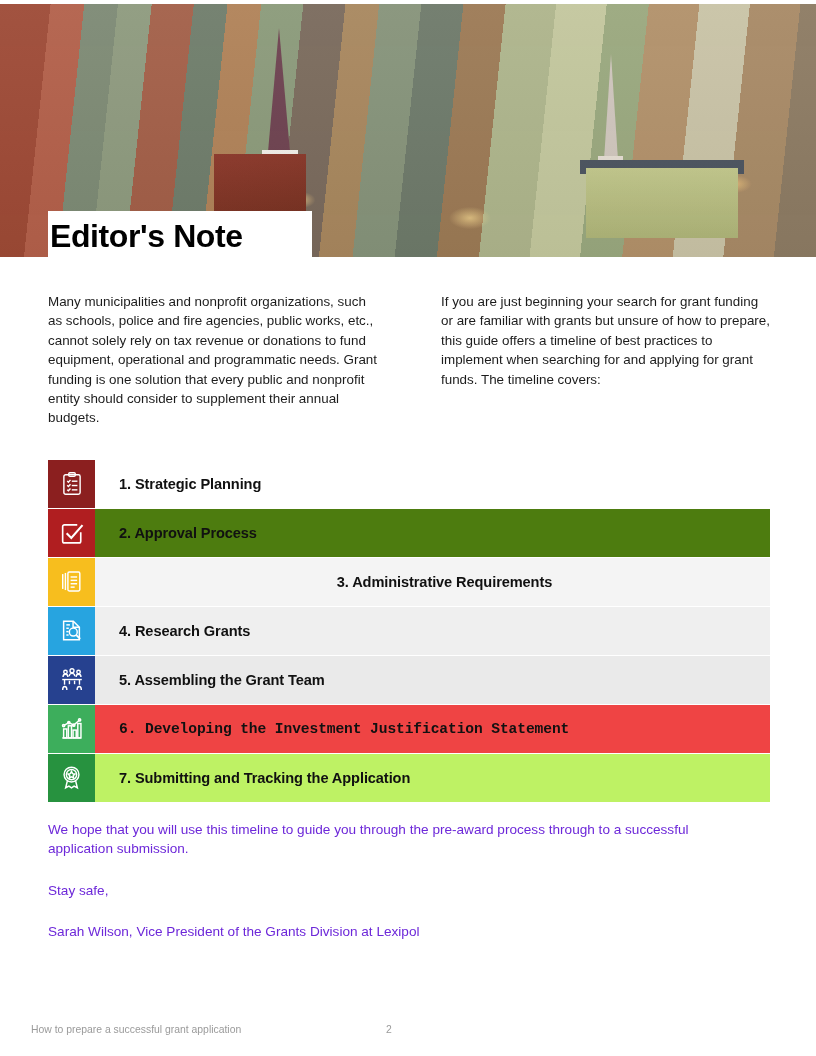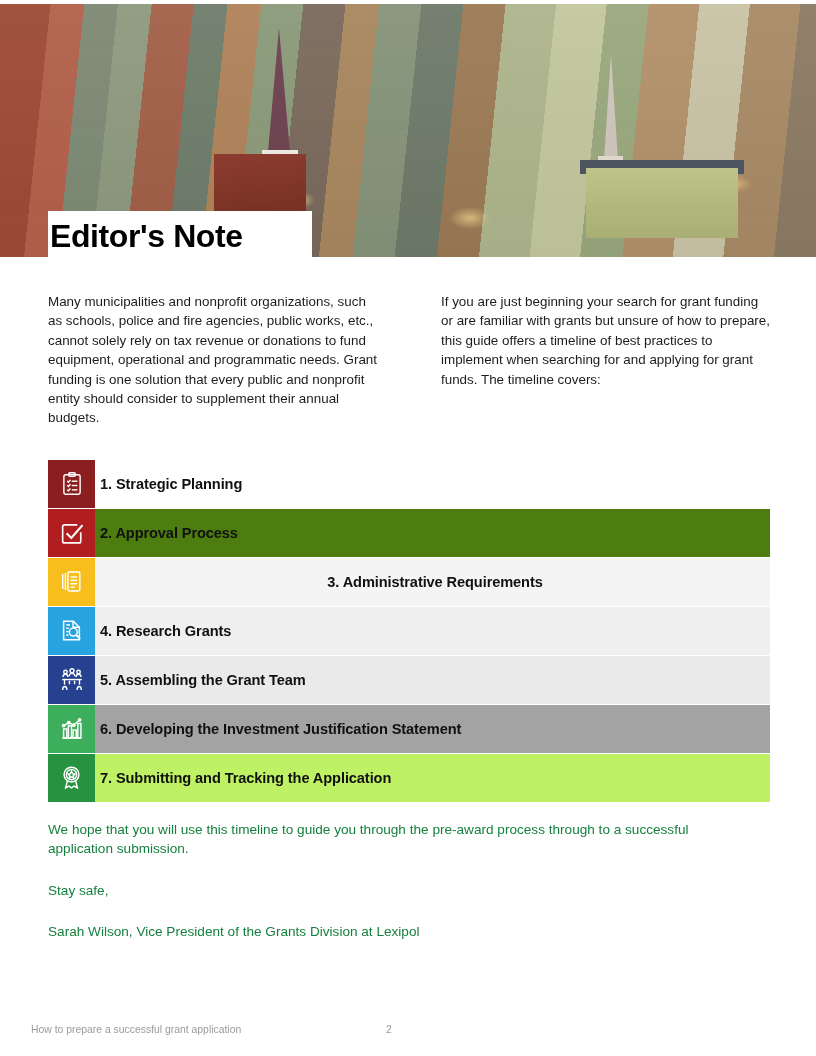--- a/index.html
+++ b/index.html
@@ -166,41 +166,41 @@
     flex: 0 0 47px;
     display: flex;
     align-items: center;
     justify-content: center;
   }
   .step-tile svg { display: block; }
   .step-body {
     flex: 1;
     display: flex;
     align-items: center;
-    padding-left: 5px;
+    padding-left: 24px;
   }
   .step-label {
     font-size: 14.6px;
     font-weight: 700;
     color: #111111;
     letter-spacing: -0.1px;
   }
 
   
   .closing {
     position: absolute;
     left: 48px;
     top: 820px;
     width: 700px;
   }
   .closing p {
     margin: 0 0 22px 0;
     font-size: 13.6px;
     line-height: 19.4px;
-    color: #15803d;
+    color: #6d28d9;
   }
   .closing p:last-child { margin-bottom: 4px; }
 
   
   .footer {
     position: absolute;
     left: 31px;
     top: 1024px;
     width: 722px;
     display: flex;
@@ -343,21 +343,21 @@
         <rect x="9.2" y="9.6" width="2.8" height="10.8"></rect>
         <rect x="13.4" y="13.4" width="2.8" height="7"></rect>
         <rect x="17.6" y="7.6" width="2.8" height="12.8"></rect>
         <path d="M5 9.4l4.6-2.6 4.4 2.2 5.2-4.6"></path>
         <circle cx="5" cy="9.4" r="1"></circle>
           <circle cx="9.6" cy="6.8" r="1"></circle>
         <circle cx="14" cy="9" r="1"></circle>
           <circle cx="19.2" cy="4.4" r="1"></circle>
       </svg>
     </div>
-    <div class="step-body" style="background: #a3a3a3;">
+    <div class="step-body" style="background: #ef4444; font-family: Liberation Mono, monospace;">
       <span class="step-label">6. Developing the Investment Justification Statement</span>
     </div>
   </div>
 
   <div class="step-row">
     <div class="step-tile" style="background: rgb(39, 146, 63);">
       <svg width="27" height="27" viewBox="0 0 24 24" fill="none" stroke="#ffffff" stroke-width="1.3">
         <circle cx="12" cy="9.4" r="6.6"></circle>
         <circle cx="12" cy="9.4" r="4.6"></circle>
         <path d="M12 6.6l.95 1.95 2.15.3-1.55 1.5.37 2.13L12 11.47l-1.92 1.01.37-2.13-1.55-1.5 2.15-.3z"></path>

